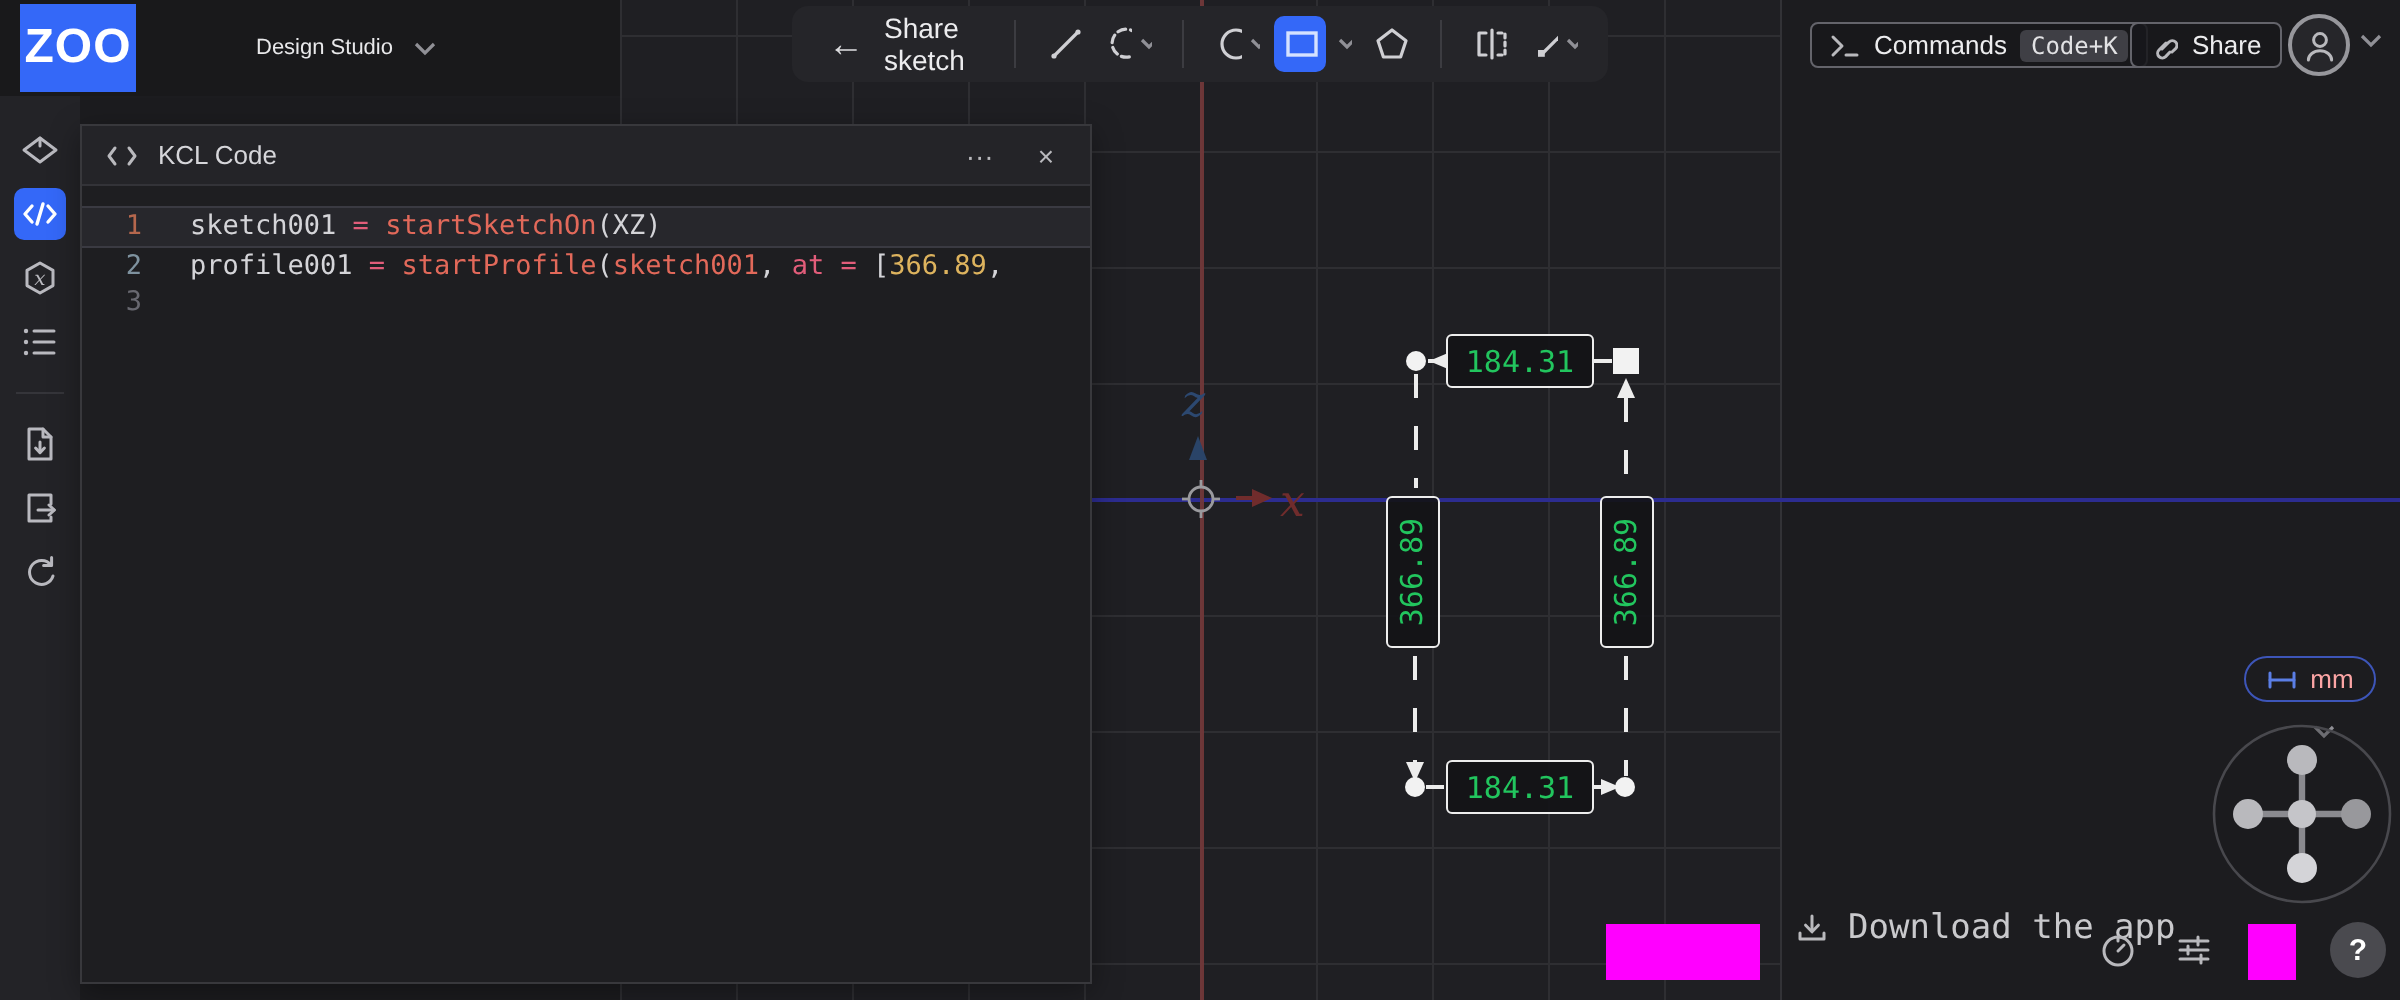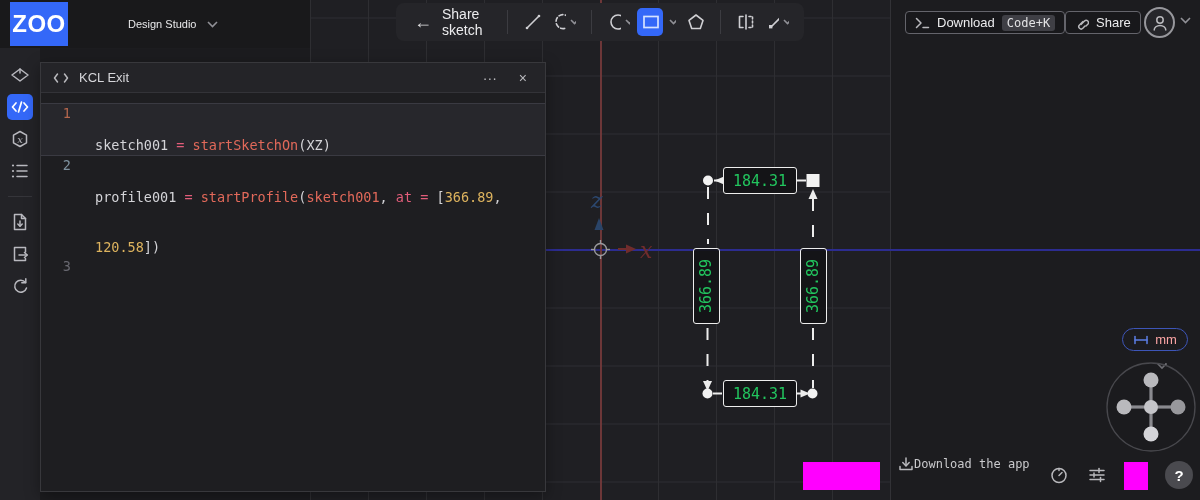--- a/index.html
+++ b/index.html
@@ -79,36 +79,36 @@
     display:flex;align-items:center;padding:0 12px;gap:10px;}
   #kcl-title{color:#d6d6da;font-size:13px;flex:0 0 auto;}
   #kcl-header .spacer{flex:1;}
   .hdr-glyph{color:#b9b9bd;font-size:14px;padding:0 6px;line-height:1;}
   #editor{font-family:"DejaVu Sans Mono","Liberation Mono",monospace;font-size:13.5px;
     padding-top:10px;}
   .code-row{display:flex;min-height:18.5px;line-height:18.5px;}
   .code-row.active{background:#27272c;border-top:1px solid #3a3a42;border-bottom:1px solid #3a3a42;}
   .gut{width:44px;flex:0 0 44px;text-align:right;padding-right:14px;color:#686870;}
   .gut.warm{color:#b5674d;} .gut.cool{color:#7e929f;}
-  .code-text{white-space:pre;color:#d4d4d8;padding-left:10px;margin-top:32px;}
+  .code-text{white-space:pre;color:#d4d4d8;padding-left:10px;}
   .tok-var{color:#d4d4d8;} .tok-pl{color:#d4d4d8;}
   .tok-op{color:#e25d7a;} .tok-kw{color:#e25d7a;}
   .tok-fn{color:#e2695a;} .tok-ref{color:#e2695a;}
   .tok-num{color:#ddb35e;}
 
   
   #unit-pill{left:1122px;top:328px;width:66px;height:23px;border:1px solid #3d55b8;border-radius:12px;
     display:flex;align-items:center;justify-content:center;gap:6px;color:#fca5a5;font-size:13px;z-index:10;}
   #gizmo-chev{left:1156px;top:362px;z-index:10;}
   #gizmo{left:1101px;top:357px;z-index:10;}
   .magenta{background:var(--magenta);z-index:11;}
   #redact-1{left:803px;top:462px;width:77px;height:28px;}
   #redact-2{left:1124px;top:462px;width:24px;height:28px;}
-  #download-app{left:898px;top:450px;height:28px;display:flex;align-items:center;gap:0;z-index:10;
-    color:#c9c9cc;font-family:"DejaVu Sans Mono","Liberation Mono",monospace;font-size:12px;}
+  #download-app{left:898px;top:450px;height:28px;display:flex;align-items:center;gap:10px;z-index:10;
+    color:#c9c9cc;font-family:"DejaVu Sans Mono","Liberation Mono",monospace;font-size:17px;}
   #timer-btn{left:1050px;top:466px;z-index:10;}
   #sliders-btn{left:1088px;top:466px;z-index:10;}
   #help-btn{left:1165px;top:461px;width:28px;height:28px;border-radius:50%;background:#4a4a4f;
     color:#fff;font-size:15px;font-weight:bold;display:flex;align-items:center;justify-content:center;z-index:11;}
   .mini-icon{stroke:#b9b9bd;stroke-width:1.5;fill:none;stroke-linecap:round;stroke-linejoin:round;}
 </style>
 </head>
 <body>
 
 <div id="stage">
@@ -241,21 +241,21 @@
           <polyline points="1,1 4.5,4.5 8,1"></polyline>
         </svg>
     </div>
   </div>
 
   <div id="commands-btn" class="tr-btn">
     <svg width="15" height="12" class="mini-icon">
       <polyline points="1.5,1.5 6,6 1.5,10.5"></polyline>
         <line x1="8" y1="10.5" x2="13.5" y2="10.5"></line>
     </svg>
-    <span>Download</span>
+    <span>Commands</span>
     <span class="kbd">Code+K</span>
   </div>
   <div id="share-btn" class="tr-btn">
     <svg width="14" height="14" class="mini-icon">
       <path d="M6 8.5 L9.5 5 a2.3 2.3 0 0 1 3.3 3.3 L11 10"></path>
       <path d="M8 5.5 L4.5 9 a2.3 2.3 0 0 0 3.3 3.3 L10 10"></path>
     </svg>
     <span>Share</span>
   </div>
   <div id="avatar" class="abs">
@@ -321,37 +321,33 @@
       </svg>
     </div>
   </div>
 
   <div id="kcl-panel" class="abs">
     <div id="kcl-header">
       <svg width="16" height="14" class="mini-icon">
         <polyline points="4.5,3 1.5,7 4.5,11"></polyline>
           <polyline points="11.5,3 14.5,7 11.5,11"></polyline>
       </svg>
-      <span id="kcl-title">KCL Exit</span>
+      <span id="kcl-title">KCL Code</span>
       <div class="spacer"></div>
       <span class="hdr-glyph">···</span>
       <span class="hdr-glyph">×</span>
     </div>
     <div id="editor">
         <div class="code-row active">
           <span class="gut warm">1</span>
           <span class="code-text"><span class="tok-var">sketch001</span><span class="tok-pl"> </span><span class="tok-op">=</span><span class="tok-pl"> </span><span class="tok-fn">startSketchOn</span><span class="tok-pl">(</span><span class="tok-pl">XZ</span><span class="tok-pl">)</span></span>
         </div>
         <div class="code-row">
           <span class="gut cool">2</span>
           <span class="code-text"><span class="tok-var">profile001</span><span class="tok-pl"> </span><span class="tok-op">=</span><span class="tok-pl"> </span><span class="tok-fn">startProfile</span><span class="tok-pl">(</span><span class="tok-ref">sketch001</span><span class="tok-pl">,</span><span class="tok-pl"> </span><span class="tok-kw">at</span><span class="tok-pl"> </span><span class="tok-op">=</span><span class="tok-pl"> </span><span class="tok-pl">[</span><span class="tok-num">366.89</span><span class="tok-pl">,</span></span>
-        </div>
-        <div class="code-row">
-          <span class="gut"></span>
-          <span class="code-text"><span class="tok-num">120.58</span><span class="tok-pl">]</span><span class="tok-pl">)</span></span>
         </div>
         <div class="code-row">
           <span class="gut">3</span>
           <span class="code-text"></span>
         </div>
       </div>
   </div>
 
   <div id="unit-pill" class="abs">
     <svg width="16" height="10" stroke="#5b7ee5" stroke-width="1.5" fill="none" stroke-linecap="round">

